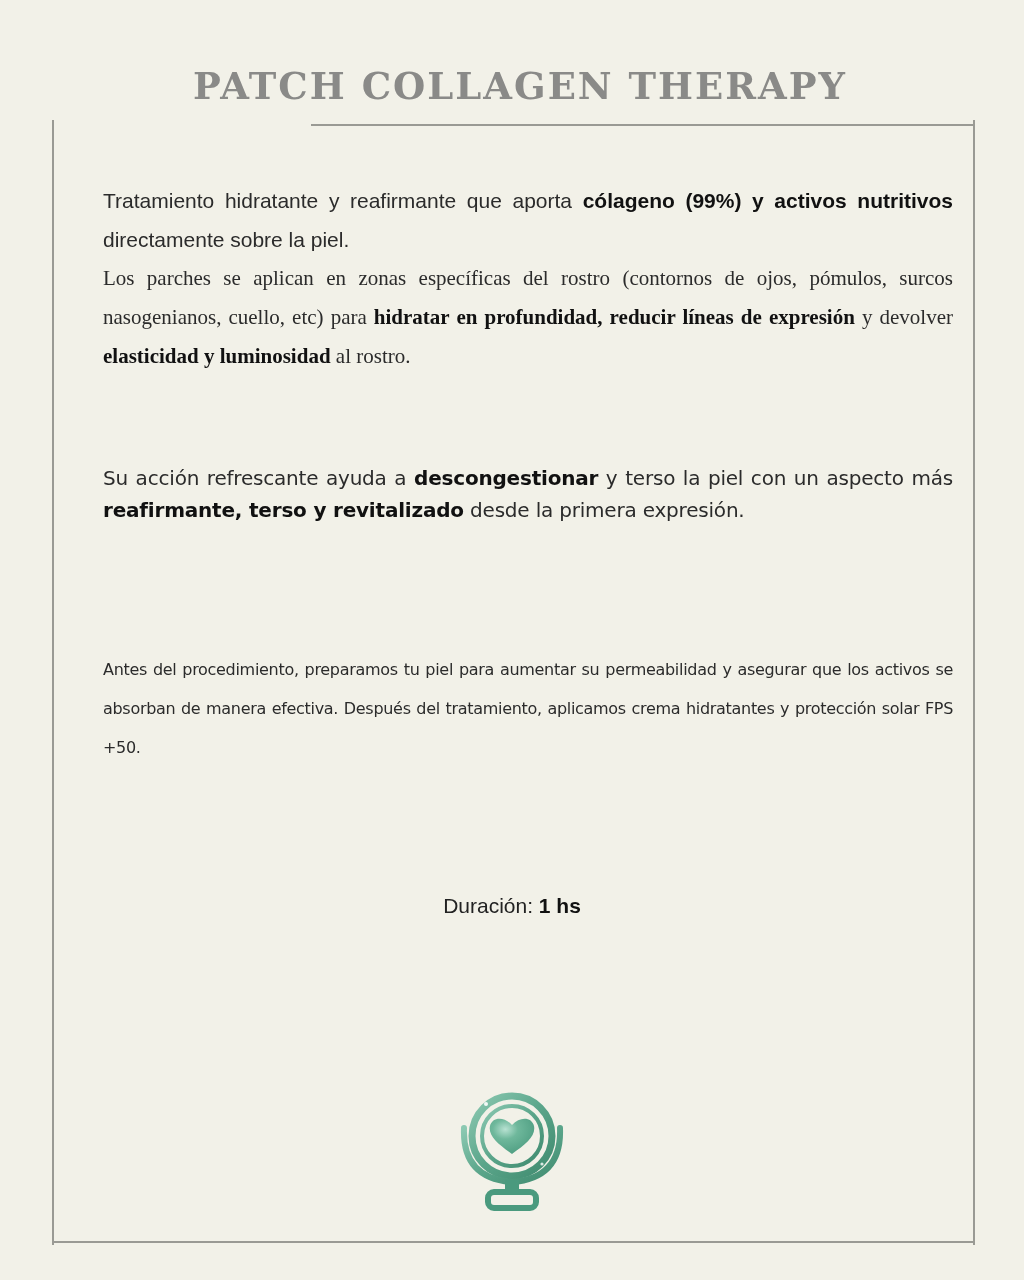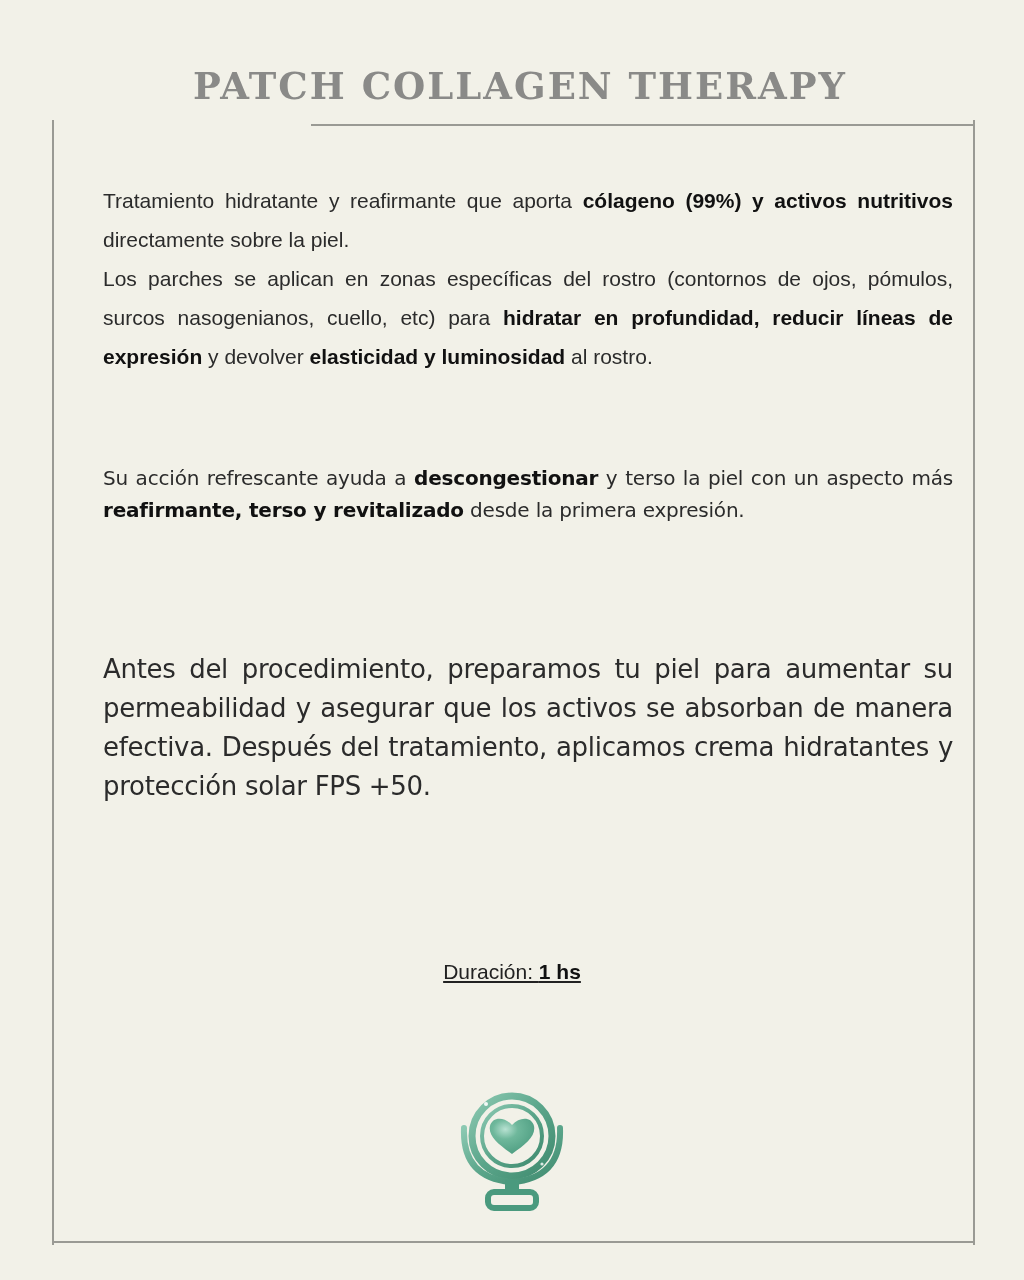--- a/index.html
+++ b/index.html
@@ -43,32 +43,31 @@
       left: 88px;
       width: 850px;
       margin: 15px;
       text-align: justify;
       font-size: 21px;
       color: #2b2b2b;
     }
     .para b { color: #111; font-weight: bold; }
     .p1 { top: 166px; line-height: 39px; }
     .p2 { top: 448px; line-height: 31.5px; font-family: "DejaVu Sans", sans-serif; font-size: 20px; letter-spacing: -0.2px;}
-    .p3 { top: 635px; line-height: 39px; font-family: "DejaVu Sans", sans-serif; font-size: 26px; letter-spacing: -0.3px;}
-    .p1 .line-break { display: block; }
+    .p3 { top: 635px; line-height: 39px; font-family: "DejaVu Sans", sans-serif; font-size: 16px; letter-spacing: -0.3px;}
+    .p1 .line-break { display: block; font-family: Liberation Serif, serif; }
 
     .duration {
       position: absolute;
-      top: 960px;
+      top: 894px;
       left: 0;
       width: 1024px;
       text-align: center;
       font-size: 21px;
       color: #222;
-      text-decoration: underline;
     }
     .duration b { font-weight: bold; color: #111; }
 
     .mirror-icon {
       position: absolute;
       left: 456px;
       top: 1088px;
       width: 112px;
       height: 126px;
     }

